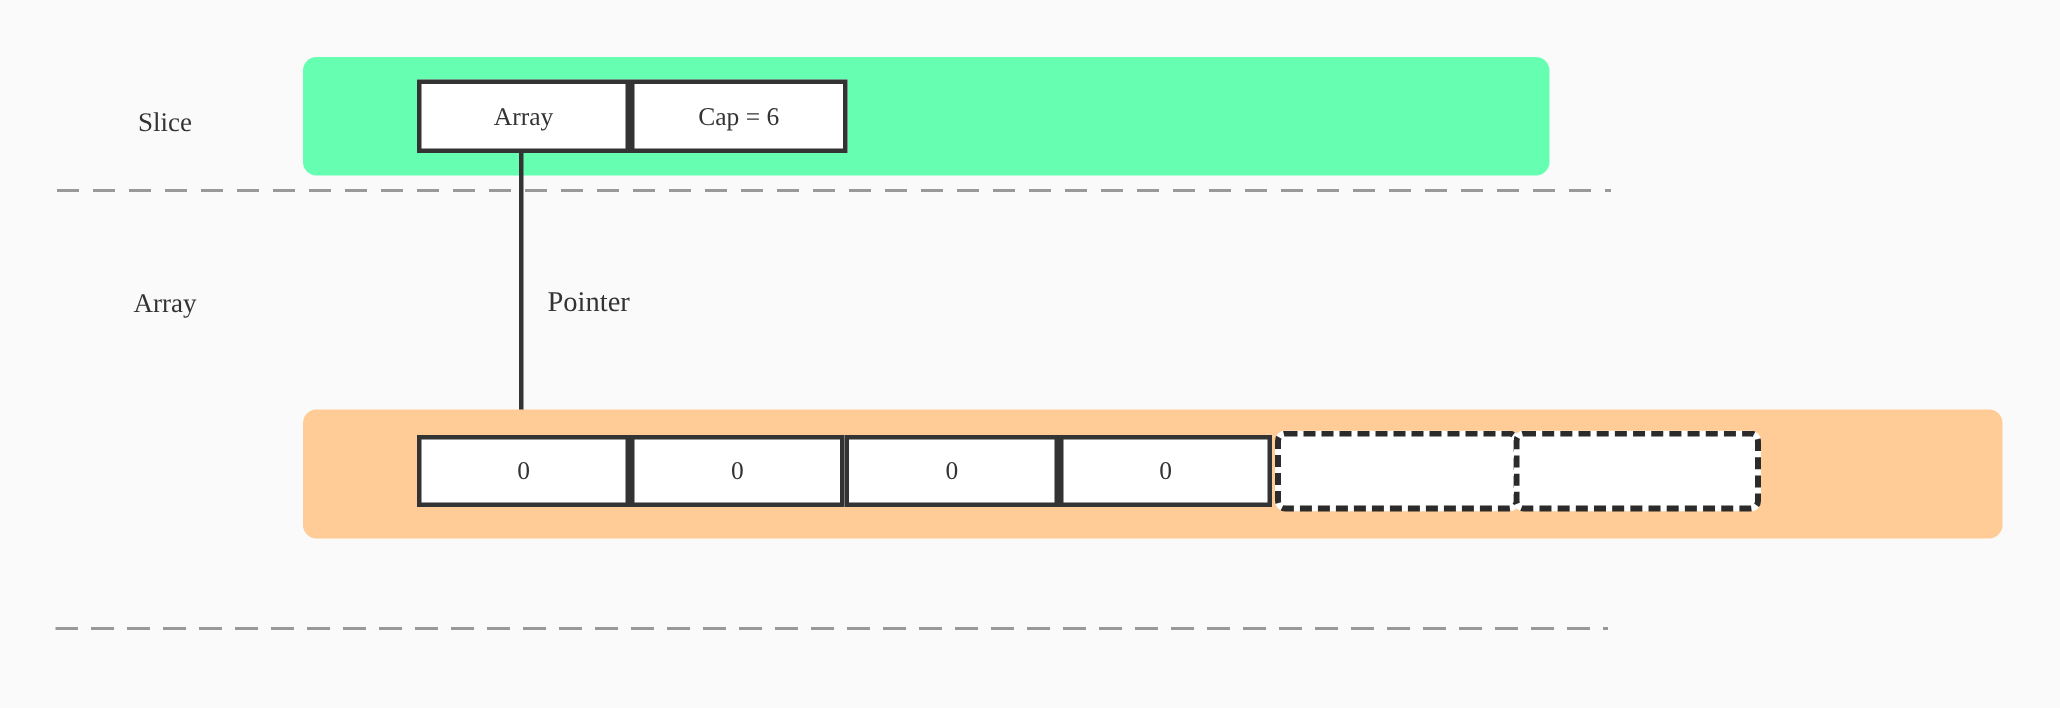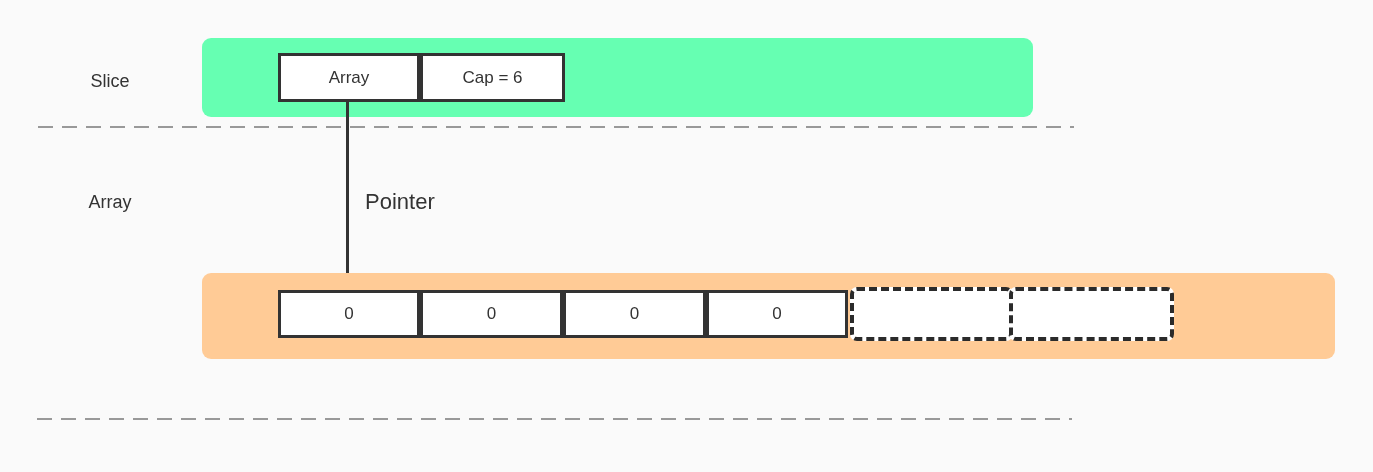--- a/index.html
+++ b/index.html
@@ -1,15 +1,15 @@
 <!DOCTYPE html>
 <html style="--color-background: #fafafa; --color-slice-band: #66ffb2; --color-array-band: #ffcb96; --color-box-border: #333333; --color-box-fill: #ffffff; --color-text: #333333; --color-divider: #999999; --color-arrow: #333333;"><head>
 <meta charset="utf-8">
 <style>
-  * { margin: 0; padding: 0; box-sizing: border-box; }
+  * { margin: 0; padding: 0; box-sizing: border-box; font-family: Liberation Serif, serif; }
   html, body {
     font-family: "Liberation Sans", sans-serif;
     background: var(--color-background, #fafafa);
   }
   .canvas {
     position: relative;
     width: 1373px;
     height: 472px;
     background: var(--color-background, #fafafa);
     overflow: hidden;
@@ -86,21 +86,21 @@
     position: absolute;
     left: 340px; top: 274px;
     width: 0; height: 0;
     border-left: 8px solid transparent;
     border-right: 8px solid transparent;
     border-top: 16px solid var(--color-arrow, #333333);
   }
   .pointer-label {
     position: absolute;
     left: 365px; top: 191px;
-    font-size: 22px;
+    font-size: 19px;
     line-height: 22px;
     color: var(--color-text, #333333);
   }
 
   
   .cells-row {
     position: absolute;
     left: 278px; top: 290px;
     display: flex;
   }

